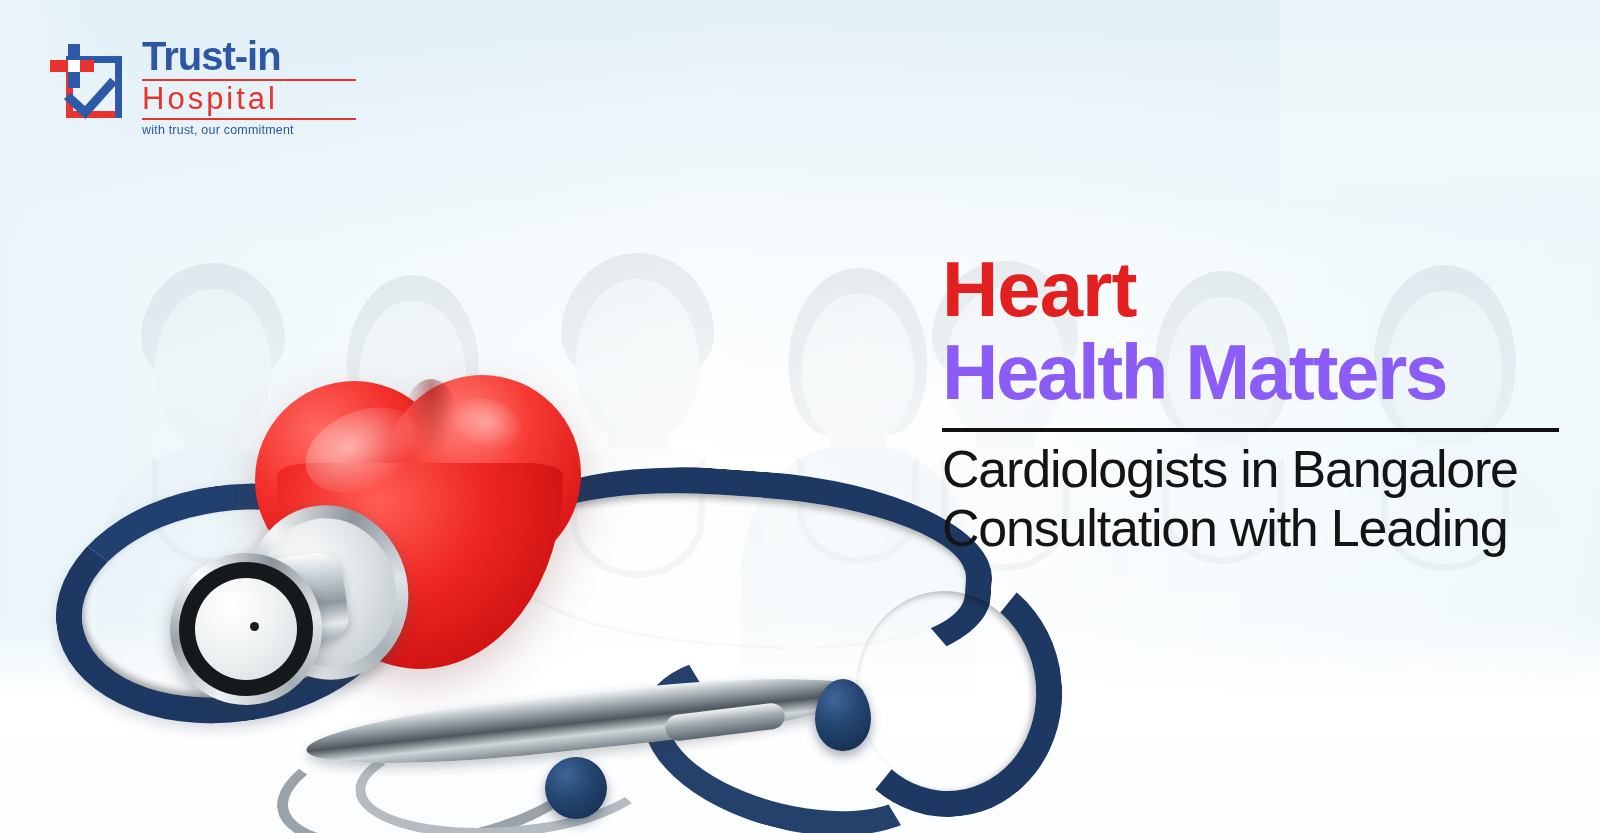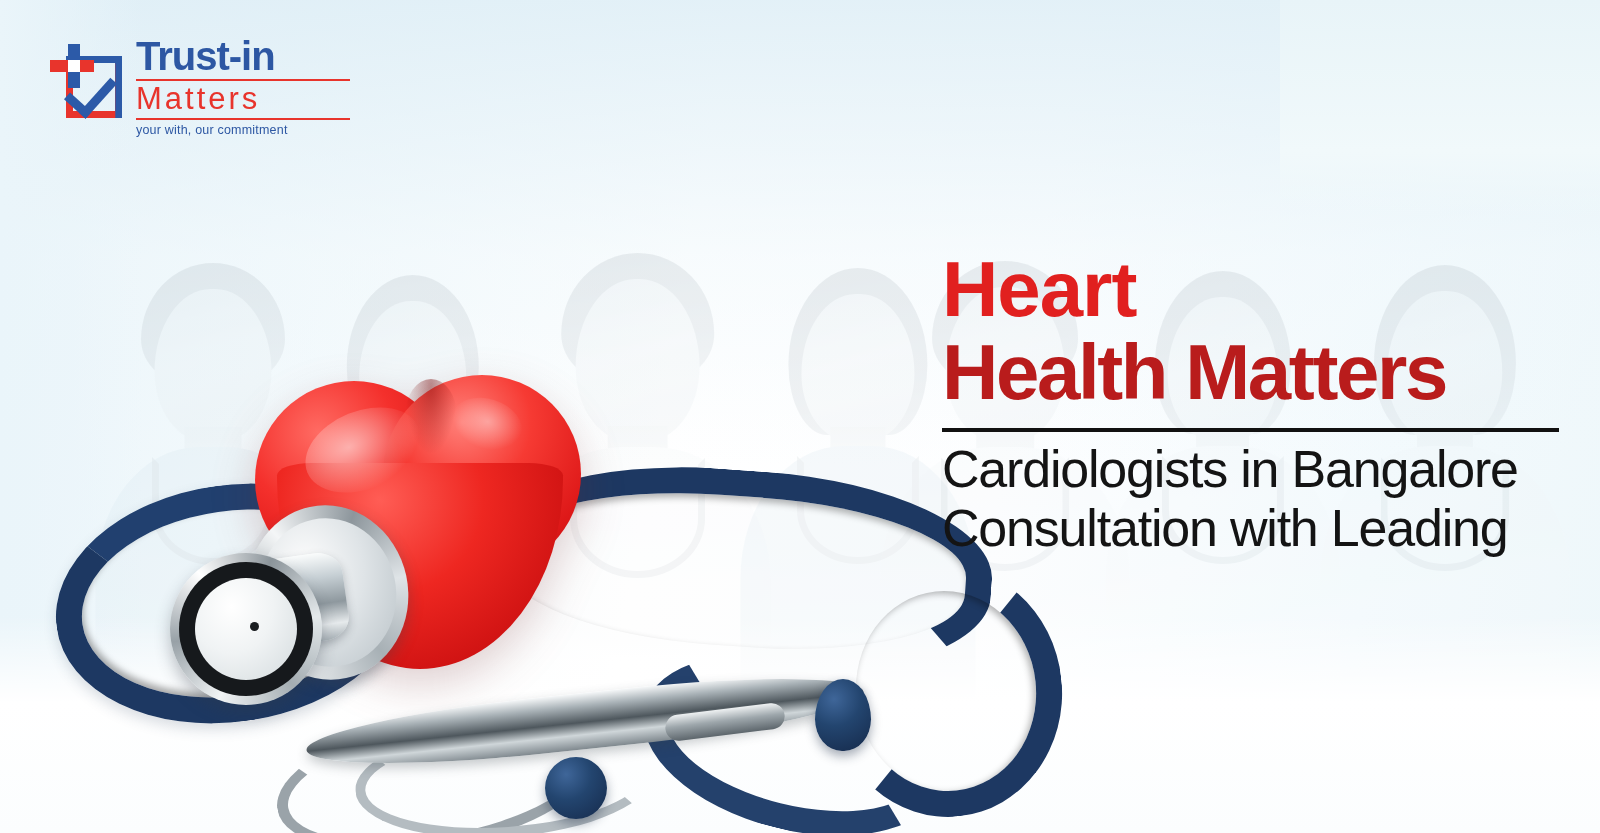--- a/index.html
+++ b/index.html
@@ -213,21 +213,21 @@
     clip-path:polygon(0 0,100% 0,100% 100%,88% 100%,88% 12%,0 12%);
   }
   .mk-cross-h{position:absolute;left:2px;top:22px;width:44px;height:12px;background:#e8342c;}
   .mk-cross-v{position:absolute;left:20px;top:6px;width:12px;height:44px;background:#2c5aa8;}
   .mk-cross-c{position:absolute;left:20px;top:22px;width:12px;height:12px;background:#fff;}
   .mk-check{
     position:absolute;left:28px;top:30px;width:20px;height:38px;
     border:9px solid #2c5aa8;border-top:none;border-left:none;
     transform:rotate(42deg);
   }
-  .logo-type{position:absolute;left:88px;top:0;width:214px;}
+  .logo-type{position:absolute;left:94px;top:0;width:214px;}
   .tx-trust{
     font-size:40px;font-weight:bold;color:#2d57a3;letter-spacing:-1px;line-height:1;
     font-family:"Liberation Sans",sans-serif;
   }
   .rule-red{height:2px;background:#e8342c;margin:3px 0 2px 0;}
   .tx-hosp{
     font-size:31px;color:#e8342c;letter-spacing:3px;line-height:1.05;
     font-family:"Liberation Sans",sans-serif;
   }
   .rule-red2{height:2px;background:#e8342c;margin:2px 0 3px 0;}
@@ -237,21 +237,21 @@
   }
 
   
   .copy{position:absolute;left:942px;top:252px;width:630px;}
   .hl-heart{
     font-size:78px;font-weight:bold;color:#e1201f;line-height:.96;
     letter-spacing:-1px;margin:0;
     font-family:"Liberation Sans",sans-serif;
   }
   .hl-main{
-    font-size:78px;font-weight:bold;color:#b91c1c;line-height:1.02;
+    font-size:78px;font-weight:bold;color:#8b5cf6;line-height:1.02;
     letter-spacing:-2.4px;margin:6px 0 0 0;
     font-family:"Liberation Sans",sans-serif;
   }
   .hl-rule{height:4px;background:#111;margin:16px 0 8px 0;width:617px;}
   .sub{
     font-size:52px;color:#141414;line-height:1.12;font-weight:400;
     letter-spacing:-1.2px;margin:0;
     font-family:"Liberation Sans",sans-serif;
   }
   .sub-line{display:block;}
@@ -365,23 +365,23 @@
       <div class="mk-square"></div>
       <div class="mk-square-blue"></div>
       <div class="mk-cross-h"></div>
       <div class="mk-cross-v"></div>
       <div class="mk-cross-c"></div>
       <div class="mk-check"></div>
     </div>
     <div class="logo-type">
       <div class="tx-trust">Trust-in</div>
       <div class="rule-red"></div>
-      <div class="tx-hosp">Matters</div>
+      <div class="tx-hosp">Hospital</div>
       <div class="rule-red2"></div>
-      <div class="tx-tag">your with, our commitment</div>
+      <div class="tx-tag">with trust, our commitment</div>
     </div>
   </div>
 
   <div class="copy">
     <h1 class="hl-heart">Heart</h1>
     <h1 class="hl-main">Health Matters</h1>
     <div class="hl-rule"></div>
     <p class="sub">
       <span class="sub-line">Cardiologists in Bangalore</span>
       <span class="sub-line">Consultation with Leading</span>

